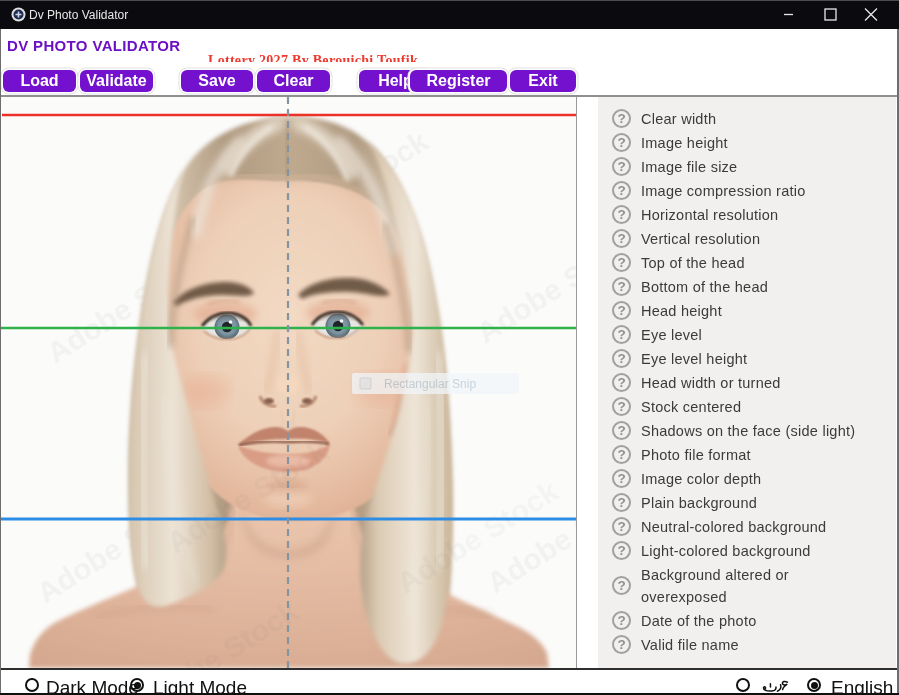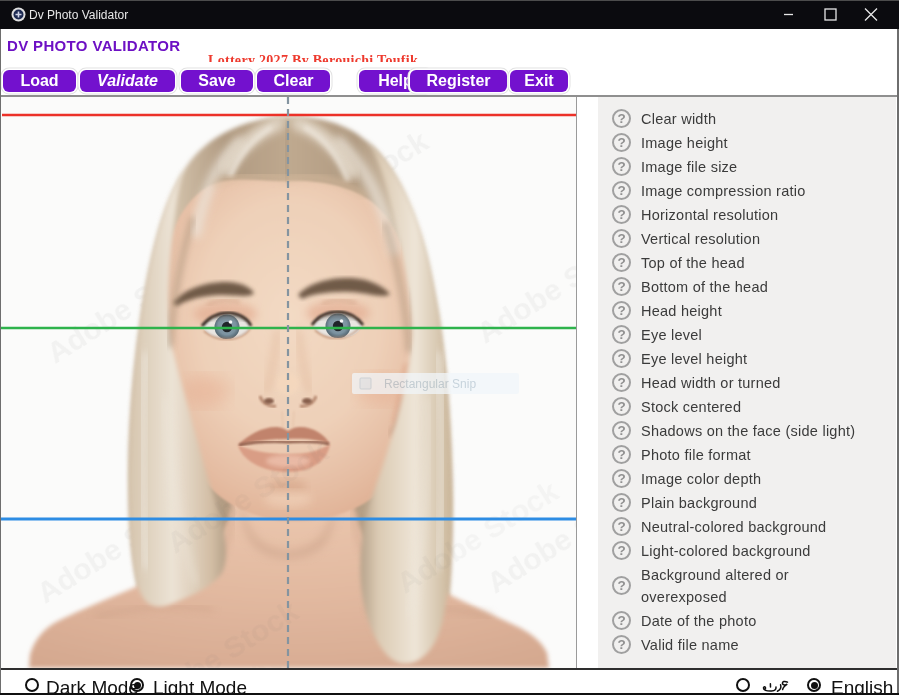--- a/index.html
+++ b/index.html
@@ -54,26 +54,26 @@
     <path d="M14 14.5h9" stroke="#e8e8e8" stroke-width="1.3"></path>
     <rect x="55" y="9" width="11" height="11" fill="none" stroke="#e8e8e8" stroke-width="1.3"></rect>
     <path d="M95 8.5l12 12M107 8.5l-12 12" stroke="#e8e8e8" stroke-width="1.3"></path>
   </svg>
   <div class="abs" id="header">
     <div class="abs" id="h1">DV PHOTO VALIDATOR</div>
     <div class="abs" id="h2">Lottery 2027 By Berouichi Toufik</div>
   </div>
   <div class="abs" id="toolbar">
     <div class="btn" style="left:3px;width:73px;">Load</div>
-    <div class="btn" style="left:80px;width:95px;font-style:italic;">Validate</div>
+    <div class="btn" style="left:80px;width:73px;">Validate</div>
     <div class="btn" style="left:181px;width:72px;">Save</div>
     <div class="btn" style="left:257px;width:73px;">Clear</div>
     <div class="btn" style="left:334px;width:73px;margin-left:25px;">Help</div>
     <div class="btn" style="left:410px;width:97px;">Register</div>
-    <div class="btn" style="left:510px;width:58px;">Exit</div>
+    <div class="btn" style="left:510px;width:66px;">Exit</div>
   </div>
   <div class="abs" id="divider"></div>
   <div class="abs" id="photo">
   <svg width="577" height="571" viewBox="0 0 577 571">
     <defs>
       <radialGradient id="faceG" cx="0.5" cy="0.40" r="0.62">
         <stop offset="0" stop-color="#f3dac4"></stop>
         <stop offset="0.55" stop-color="#eed0b8"></stop>
         <stop offset="0.85" stop-color="#e5bda3"></stop>
         <stop offset="1" stop-color="#e0b296"></stop>

